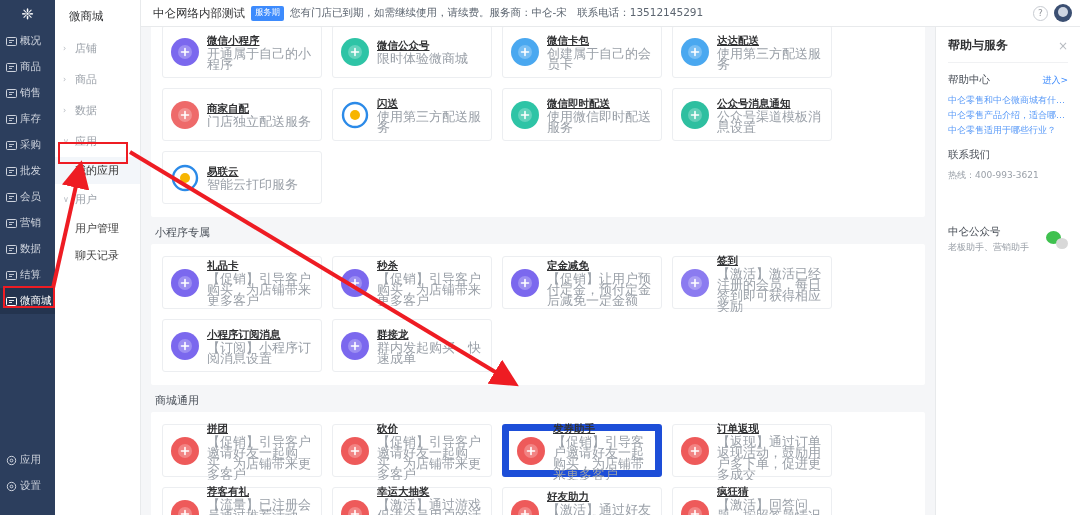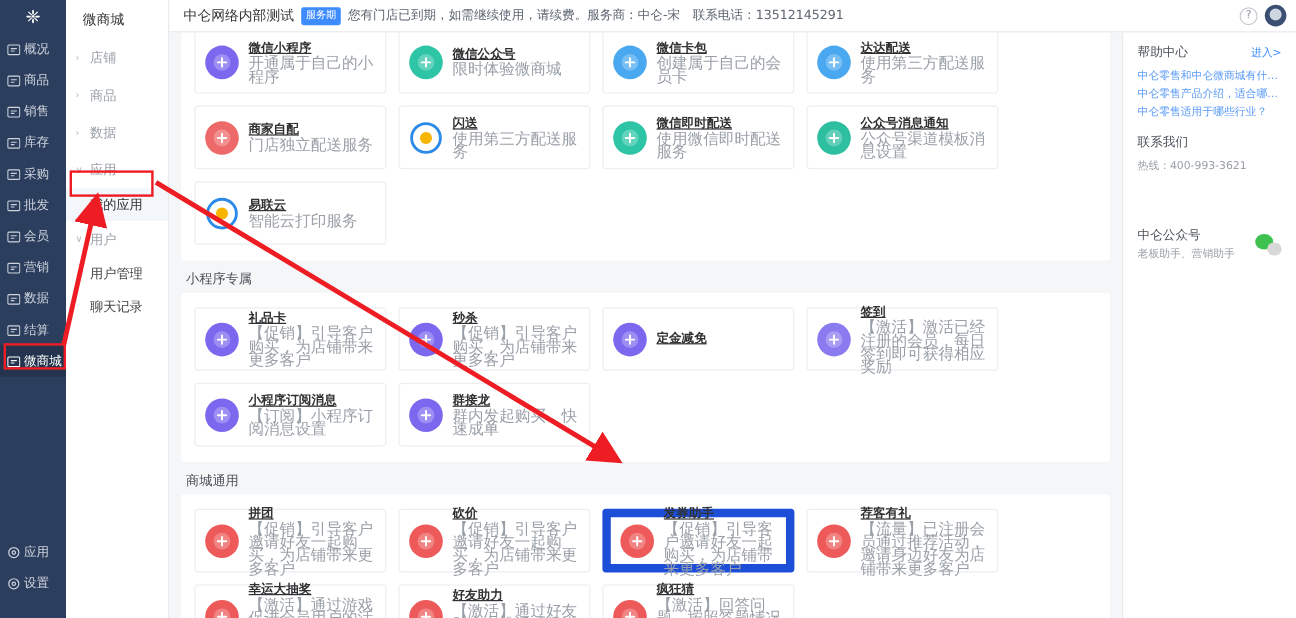--- a/index.html
+++ b/index.html
@@ -415,20 +415,21 @@
           </div>
           <div class="card">
             <span class="ico" style="background:#7b68ee">
               <svg width="16" height="16" viewBox="0 0 16 16">
                 <circle cx="8" cy="8" r="7" fill="rgba(255,255,255,.25)"></circle>
                 <path d="M4.5 8h7M8 4.5v7" stroke="#fff" stroke-width="1.6" stroke-linecap="round"></path>
               </svg>
             </span>
             <span class="ctext">
               <span class="cname" style="display:block">定金减免</span>
+              <span class="cdesc" style="display:block">【促销】让用户预付定金，预付定金后减免一定金额</span>
             </span>
           </div>
           <div class="card">
             <span class="ico" style="background:#8b7bf0">
               <svg width="16" height="16" viewBox="0 0 16 16">
                 <circle cx="8" cy="8" r="7" fill="rgba(255,255,255,.25)"></circle>
                 <path d="M4.5 8h7M8 4.5v7" stroke="#fff" stroke-width="1.6" stroke-linecap="round"></path>
               </svg>
             </span>
             <span class="ctext">
@@ -492,20 +493,32 @@
           <div class="card hl">
             <span class="ico" style="background:#ee5a5a">
               <svg width="16" height="16" viewBox="0 0 16 16">
                 <circle cx="8" cy="8" r="7" fill="rgba(255,255,255,.25)"></circle>
                 <path d="M4.5 8h7M8 4.5v7" stroke="#fff" stroke-width="1.6" stroke-linecap="round"></path>
               </svg>
             </span>
             <span class="ctext">
               <span class="cname" style="display:block">发券助手</span>
               <span class="cdesc" style="display:block">【促销】引导客户邀请好友一起购买，为店铺带来更多客户</span>
+            </span>
+          </div>
+          <div class="card">
+            <span class="ico" style="background:#ee5a5a">
+              <svg width="16" height="16" viewBox="0 0 16 16">
+                <circle cx="8" cy="8" r="7" fill="rgba(255,255,255,.25)"></circle>
+                <path d="M4.5 8h7M8 4.5v7" stroke="#fff" stroke-width="1.6" stroke-linecap="round"></path>
+              </svg>
+            </span>
+            <span class="ctext">
+              <span class="cname" style="display:block">订单返现</span>
+              <span class="cdesc" style="display:block">【返现】通过订单返现活动，鼓励用户多下单，促进更多成交</span>
             </span>
           </div>
           <div class="card">
             <span class="ico" style="background:#ee5a5a">
               <svg width="16" height="16" viewBox="0 0 16 16">
                 <circle cx="8" cy="8" r="7" fill="rgba(255,255,255,.25)"></circle>
                 <path d="M4.5 8h7M8 4.5v7" stroke="#fff" stroke-width="1.6" stroke-linecap="round"></path>
               </svg>
             </span>
             <span class="ctext">
@@ -548,20 +561,24 @@
               <span class="cname" style="display:block">疯狂猜</span>
               <span class="cdesc" style="display:block">【激活】回答问题，按照答题情况给奖励，增强会员用户粘性</span>
             </span>
           </div>
         </div>
       </div>
     </div>
 </div>
 
 <div id="help">
+  <div class="hh">
+    <span class="t">帮助与服务</span>
+    <span class="x">×</span>
+  </div>
   <div class="blk">
     <div class="bt">
       <span>帮助中心</span>
       <span class="more">进入&gt;</span>
     </div>
     <div id="help-links">
         <div class="lk">中仑零售和中仑微商城有什么...</div>
         <div class="lk">中仑零售产品介绍，适合哪些...</div>
         <div class="lk">中仑零售适用于哪些行业？</div>
       </div>

